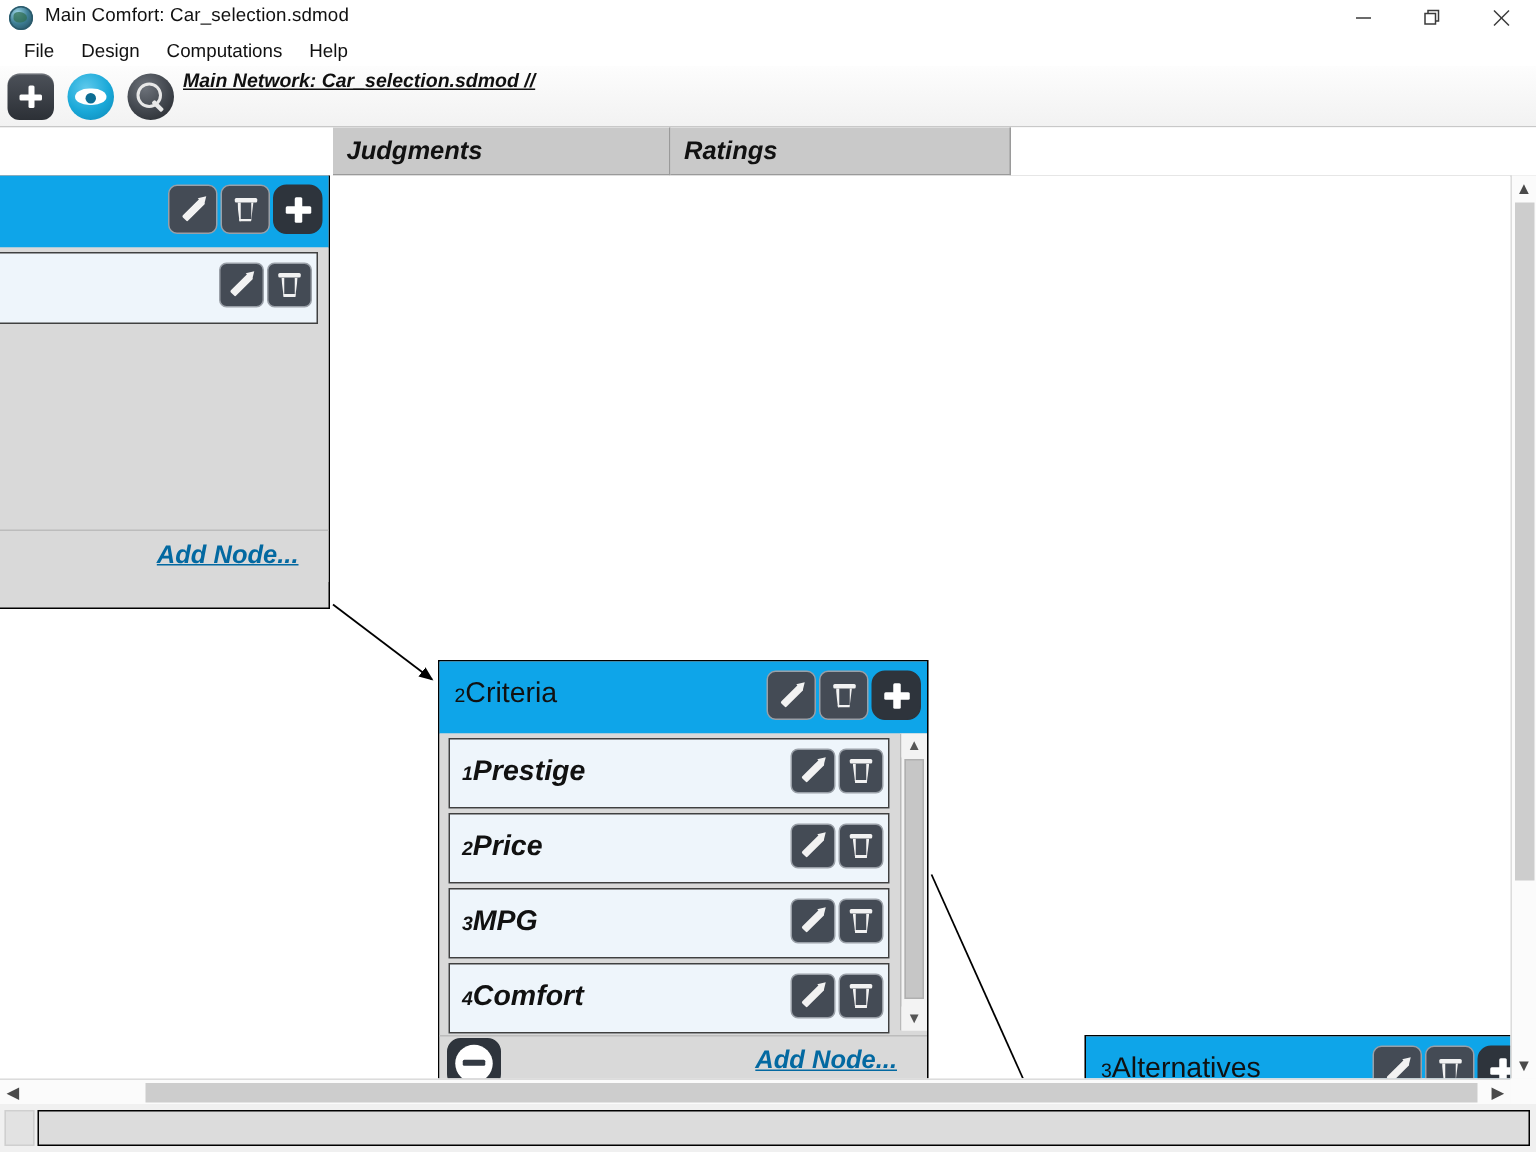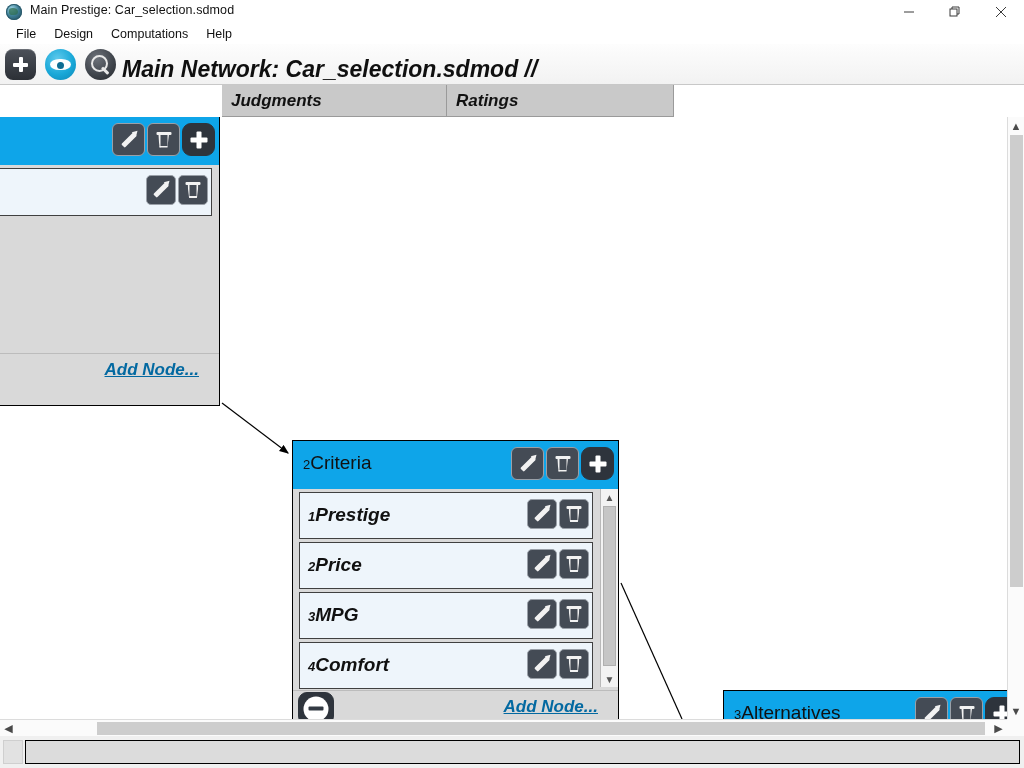--- a/index.html
+++ b/index.html
@@ -43,22 +43,22 @@
   .tool-eye{left:45px;border-radius:50%;background:radial-gradient(circle at 40% 32%,#5ec9ec 0%,#19a8d8 55%,#0c86b5 100%);}
   .tool-eye .eyeball{position:absolute;left:5px;top:10px;width:21px;height:11px;
     background:#fff;border-radius:50% / 55%;}
   .tool-eye .pupil{position:absolute;left:12px;top:12.5px;width:7px;height:7px;border-radius:50%;
     background:#0d6d93;}
   .tool-zoom{left:85px;border-radius:50%;background:radial-gradient(circle at 38% 30%,#6d727a 0%,#41464d 55%,#23262b 100%);}
   .tool-zoom .ring{position:absolute;left:6px;top:6px;width:13px;height:13px;border-radius:50%;
     border:2.5px solid #e8e8e8;}
   .tool-zoom .handle{position:absolute;left:17px;top:17px;width:9px;height:3px;background:#e8e8e8;
     transform:rotate(45deg);transform-origin:left center;border-radius:1px;}
-  .crumb{position:absolute;left:122px;top:12px;font-size:23px;color:#101010;
-    font-style:italic;font-weight:bold;white-space:nowrap;}
+  .crumb{position:absolute;left:122px;top:2px;font-size:13px;color:#101010;
+    font-style:italic;font-weight:bold;text-decoration:underline;white-space:nowrap;}
 
   
   .tabbar{position:absolute;left:0;top:85px;width:1024px;height:32px;background:#ffffff;}
   .tab{position:absolute;top:0;height:32px;box-sizing:border-box;
     border-right:1px solid #9a9a9a;border-bottom:1px solid #9a9a9a;
     font-size:17px;font-style:italic;font-weight:bold;color:#111;
     display:flex;align-items:center;padding-left:9px;}
   .tab.inactive{background:#c9c9c9;}
   .tab.active{background:#4a86bd;color:#0b1f33;border-bottom:1px solid #4a86bd;}
   .tabbar .filler{position:absolute;top:0;height:32px;background:#ffffff;border-bottom:1px solid #9a9a9a;}
@@ -134,21 +134,21 @@
   .status-field{position:absolute;left:25px;top:3px;right:4px;height:24px;background:#dcdcdc;
     border:1px solid #000;box-sizing:border-box;}
 </style>
 </head>
 <body>
 
 <div class="app">
 
   <div class="titlebar">
     <div class="tb-icon"></div>
-    <div class="tb-title">Main Prestige: Car_selection.sdmod</div>
+    <div class="tb-title">Main Comfort: Car_selection.sdmod</div>
     <div class="tb-btns">
       <div class="tb-btn">
         <svg width="12" height="12" viewBox="0 0 12 12">
             <line x1="1" y1="6" x2="11" y2="6" stroke="#3a3a3a" stroke-width="1"></line>
           </svg>
       </div>
       <div class="tb-btn">
         <svg width="12" height="12" viewBox="0 0 12 12">
           <rect x="1" y="3" width="7" height="7" fill="none" stroke="#3a3a3a" stroke-width="1"></rect>
           <polyline points="3,3 3,1 10,1 10,8 8,8" fill="none" stroke="#3a3a3a" stroke-width="1"></polyline>

